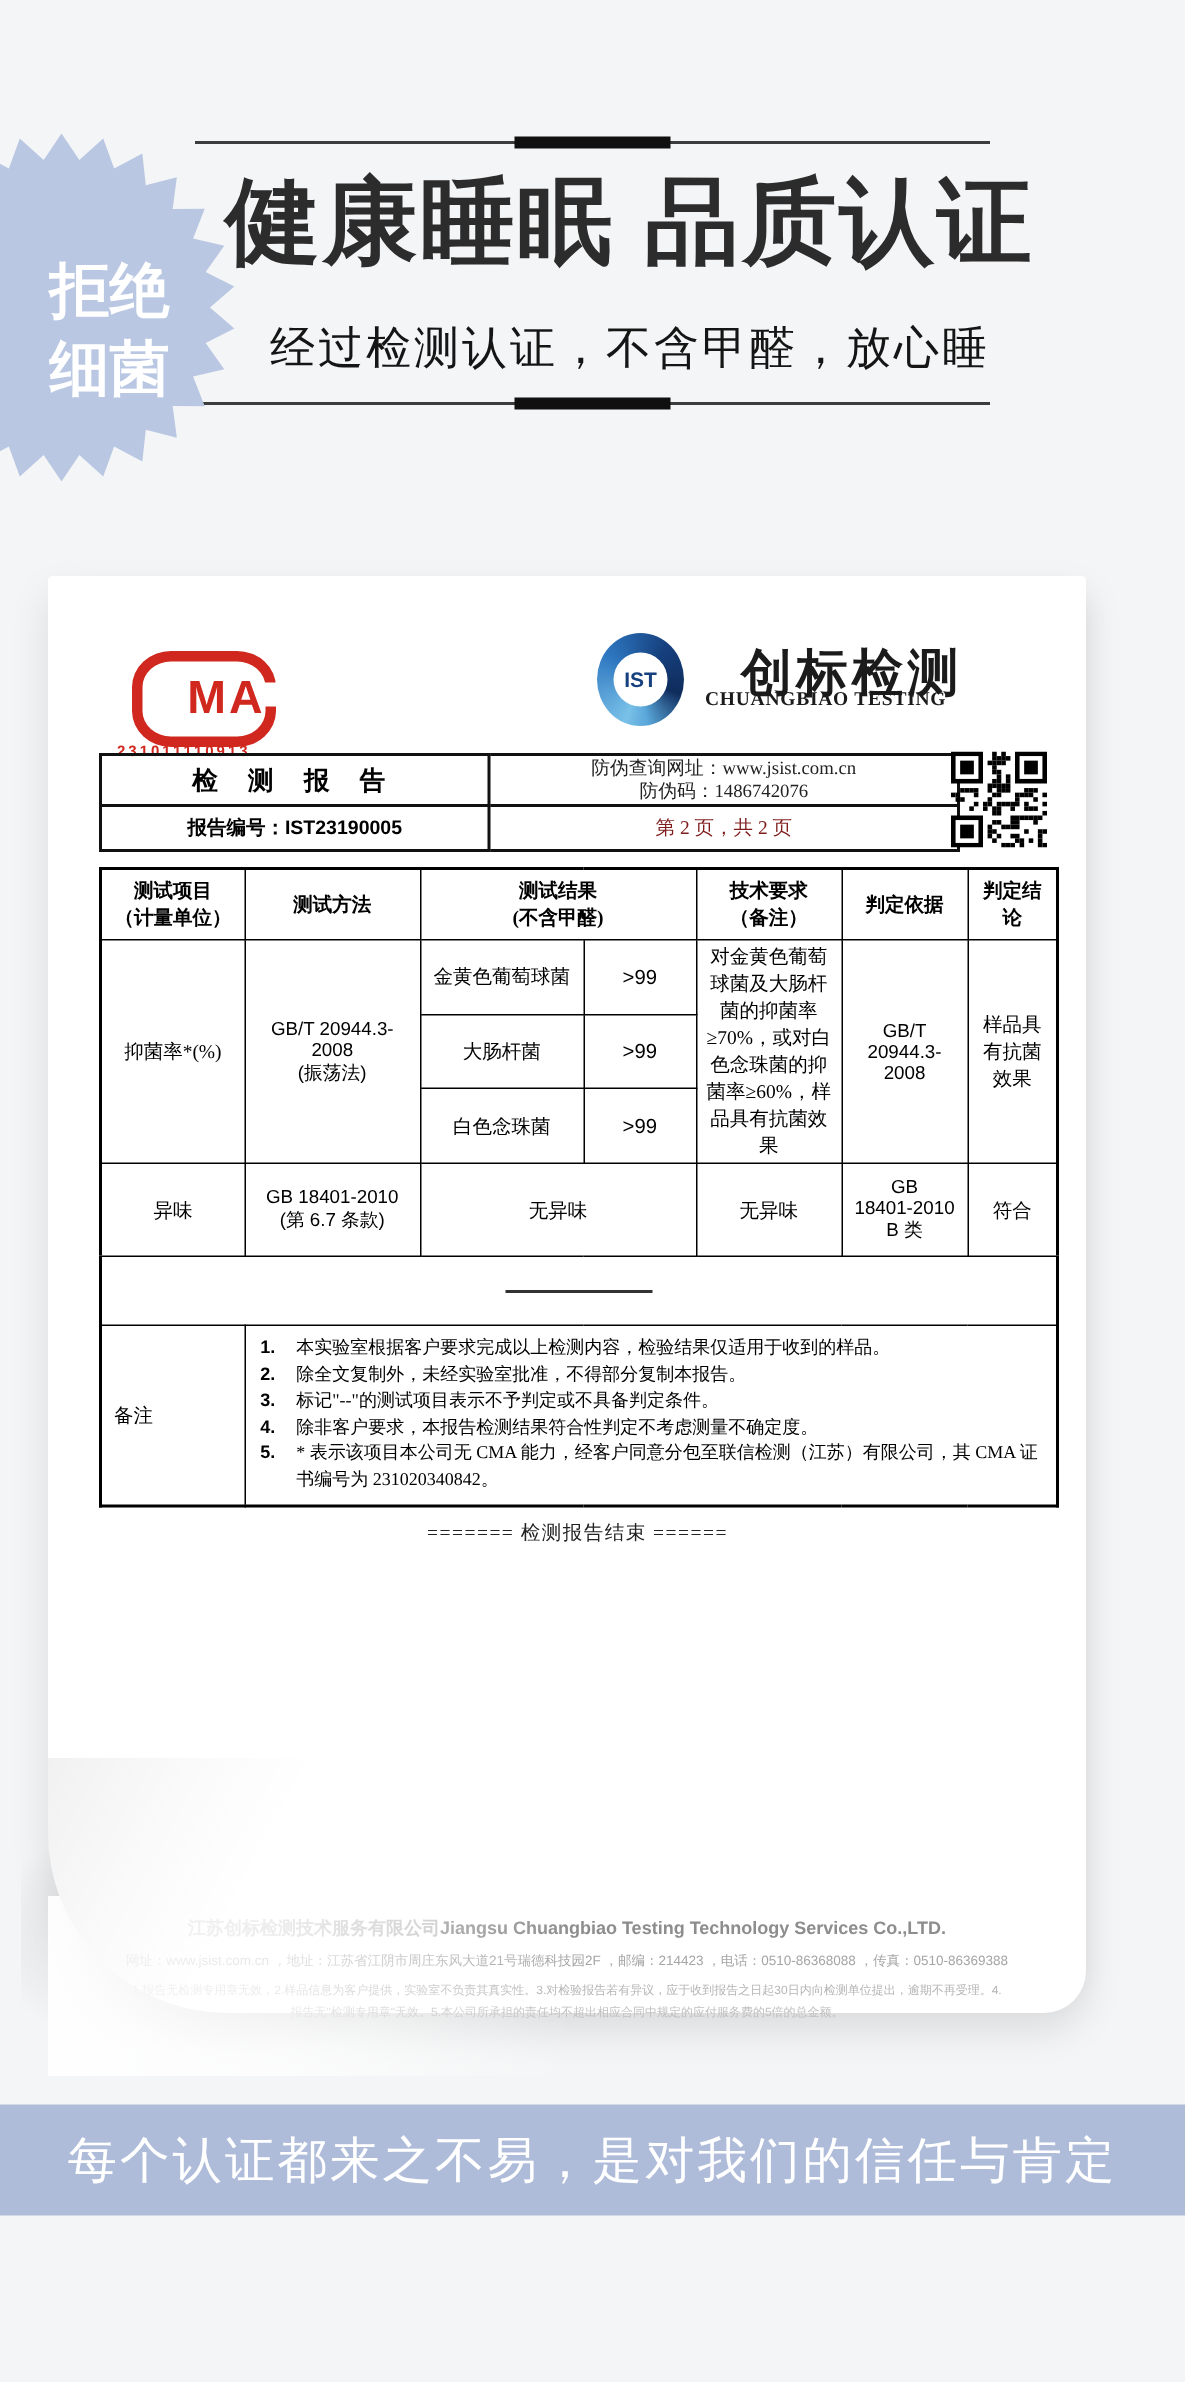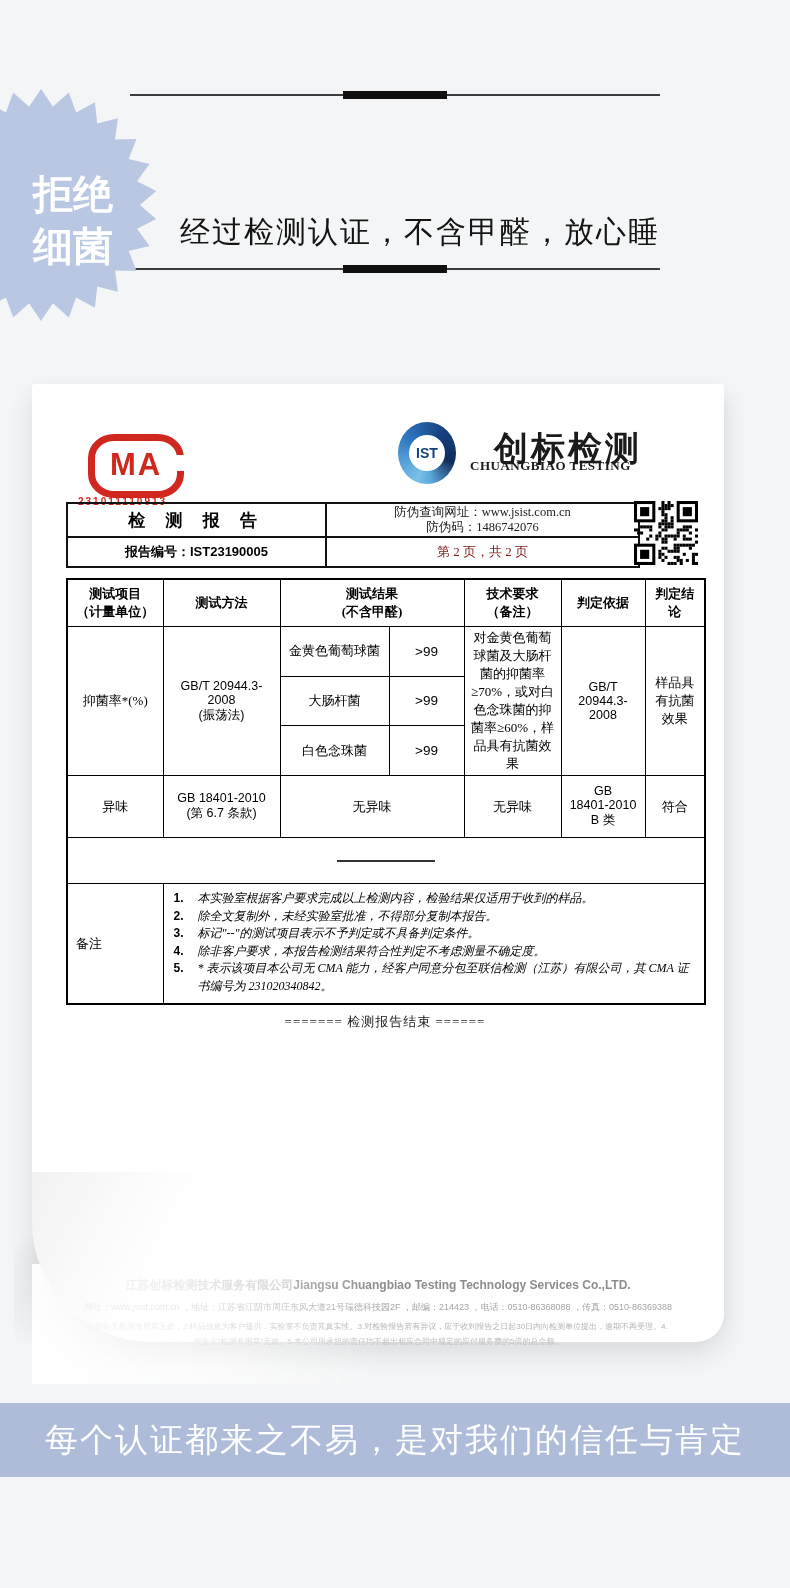--- a/index.html
+++ b/index.html
@@ -26,21 +26,21 @@
         background:radial-gradient(ellipse at 42% 45%,rgba(0,0,0,0.16),rgba(0,0,0,0) 65%);}
   .paper{position:absolute;left:32px;top:384px;width:692px;height:958px;background:#ffffff;
         border-radius:3px 3px 28px 120px;
         box-shadow:0 12px 26px rgba(0,0,0,0.10),10px 0 20px -14px rgba(0,0,0,0.08);}
   .curl-inner{position:absolute;left:0;bottom:0;width:240px;height:170px;
         border-radius:0 0 0 120px;
         background:linear-gradient(118deg,rgba(0,0,0,0.055) 0%,rgba(0,0,0,0.02) 30%,rgba(255,255,255,0) 55%);}
   
   .cma-box{position:absolute;left:56px;top:50px;width:82px;height:50px;
         border:7px solid #d0281e;border-radius:26px / 24px;background:#fff;}
-  .cma-ma{display:block;text-align:center;line-height:48px;
+  .cma-ma{display:block;text-align:right;line-height:48px;
         font-family:"Liberation Sans",sans-serif;font-weight:bold;font-size:31px;
         color:#d0281e;letter-spacing:2px;}
   .cma-gap{position:absolute;right:-9px;top:14px;width:10px;height:16px;background:#fff;}
   .cma-number{position:absolute;left:46px;top:112px;width:116px;text-align:left;
         font-family:Liberation Sans, sans-serif;font-weight:bold;font-size:10px;
         letter-spacing:2px;color:#d0281e;}
   .ist-logo{position:absolute;left:366px;top:38px;width:58px;height:62px;border-radius:50%;
         background:conic-gradient(from 200deg,#79c1e8,#2e77c0 30%,#16407e 55%,#0f2c5c 75%,#5aa7da 92%,#79c1e8);}
   .ist-core{position:absolute;left:11px;top:13px;width:36px;height:36px;border-radius:50%;
         background:#ffffff;text-align:center;line-height:36px;
@@ -72,21 +72,21 @@
   .val{font-family:"Liberation Sans",sans-serif;font-weight:bold;font-size:13.5px;}
   .r-head td,.r-head th{height:42px;}
   .r-sub td{height:39px;}
   .r-odor td{height:57px;}
   .r-blank td{height:41px;border-left:2px solid #000;border-right:2px solid #000;}
   .end-dash{width:98px;height:2px;background:#333;margin:0 auto;}
   .remarks-label{text-align:left !important;padding-left:8px !important;}
   .remarks-cell{text-align:left !important;padding:6px 10px 8px 6px !important;}
   .remark-row{display:flex;font-size:12px;line-height:17.5px;}
   .remark-no{flex:0 0 24px;padding-left:4px;font-family:"Liberation Sans",sans-serif;font-weight:bold;}
-  .remark-text{flex:1;font-style:italic;}
+  .remark-text{flex:1;}
   .report-end{margin-top:8px;text-align:center;font-size:13px;letter-spacing:1px;color:#222;}
   
   .paper-footer{position:absolute;left:0;top:893px;width:692px;text-align:center;
         filter:blur(0.3px);}
   .pf-l1{font-size:12px;font-family:"Liberation Sans",sans-serif;font-weight:bold;color:#8d8d8d;}
   .pf-l1 .cn{color:#bdbdbd;font-weight:bold;}
   .pf-l2{margin-top:7px;font-size:9px;color:#a5a5a5;font-family:"Liberation Sans",sans-serif;}
   .pf-l3{margin-top:7px;padding:0 26px;font-size:8px;color:#b5b5b5;font-family:"Liberation Sans",sans-serif;}
   .pf-l4{margin-top:4px;padding:0 80px;font-size:8px;color:#c0c0c0;font-family:"Liberation Sans",sans-serif;}
   .fade-overlay{position:absolute;left:0;top:880px;width:350px;height:120px;
@@ -95,20 +95,21 @@
   .bottom-bar{position:absolute;left:0;top:1403px;width:790px;height:74px;background:#aebcd9;}
   .bottom-bar-text{width:100%;text-align:center;line-height:74px;color:#ffffff;
         font-family:"Liberation Sans",sans-serif;font-weight:500;font-size:33px;letter-spacing:2px;}
 </style>
 </head>
 <body>
 
 <div class="page">
 
   <div class="deco-line line-top"></div>
+  <div class="banner-title">健康睡眠 品质认证</div>
   <div class="banner-sub">经过检测认证，不含甲醛，放心睡</div>
   <div class="deco-line line-bottom"></div>
 
   <svg class="badge-svg" viewBox="0 0 238 238">
     <polygon id="starburst" points="119.0,3.0 130.9,20.7 146.8,6.4 154.1,26.4 172.9,16.3 175.2,37.5 195.9,32.2 193.1,53.4 214.5,53.1 206.7,73.0 227.5,77.9 215.1,95.3 234.2,105.0 218.0,119.0 234.2,133.0 215.1,142.7 227.5,160.1 206.7,165.0 214.5,184.9 193.1,184.6 195.9,205.8 175.2,200.5 172.9,221.7 154.1,211.6 146.8,231.6 130.9,217.3 119.0,235.0 107.1,217.3 91.2,231.6 83.9,211.6 65.1,221.7 62.8,200.5 42.1,205.8 44.9,184.6 23.5,184.9 31.3,165.0 10.5,160.1 22.9,142.7 3.8,133.0 20.0,119.0 3.8,105.0 22.9,95.3 10.5,77.9 31.3,73.0 23.5,53.1 44.9,53.4 42.1,32.2 62.8,37.5 65.1,16.3 83.9,26.4 91.2,6.4 107.1,20.7" fill="#b9c7e3"></polygon>
   </svg>
   <div class="badge-text">
     <div>拒绝</div>
     <div>细菌</div>
   </div>

